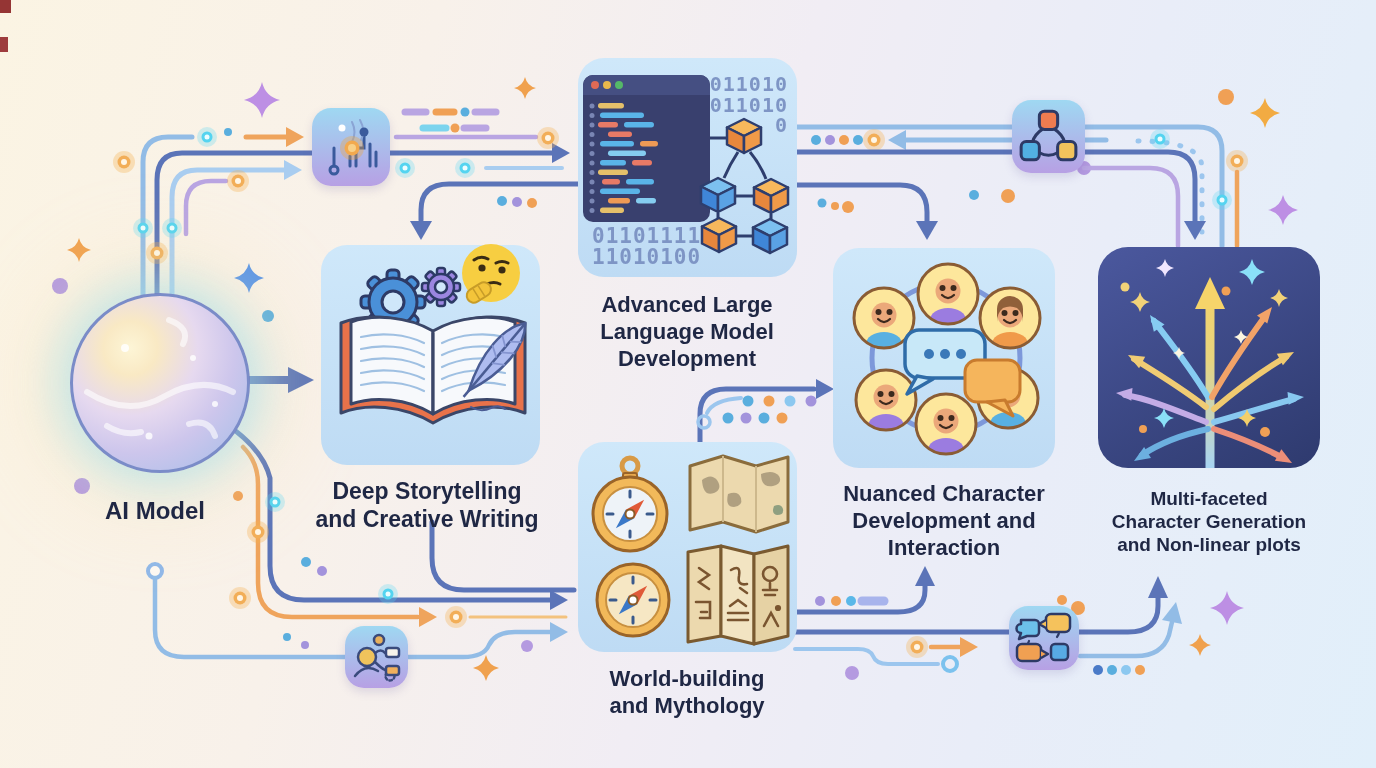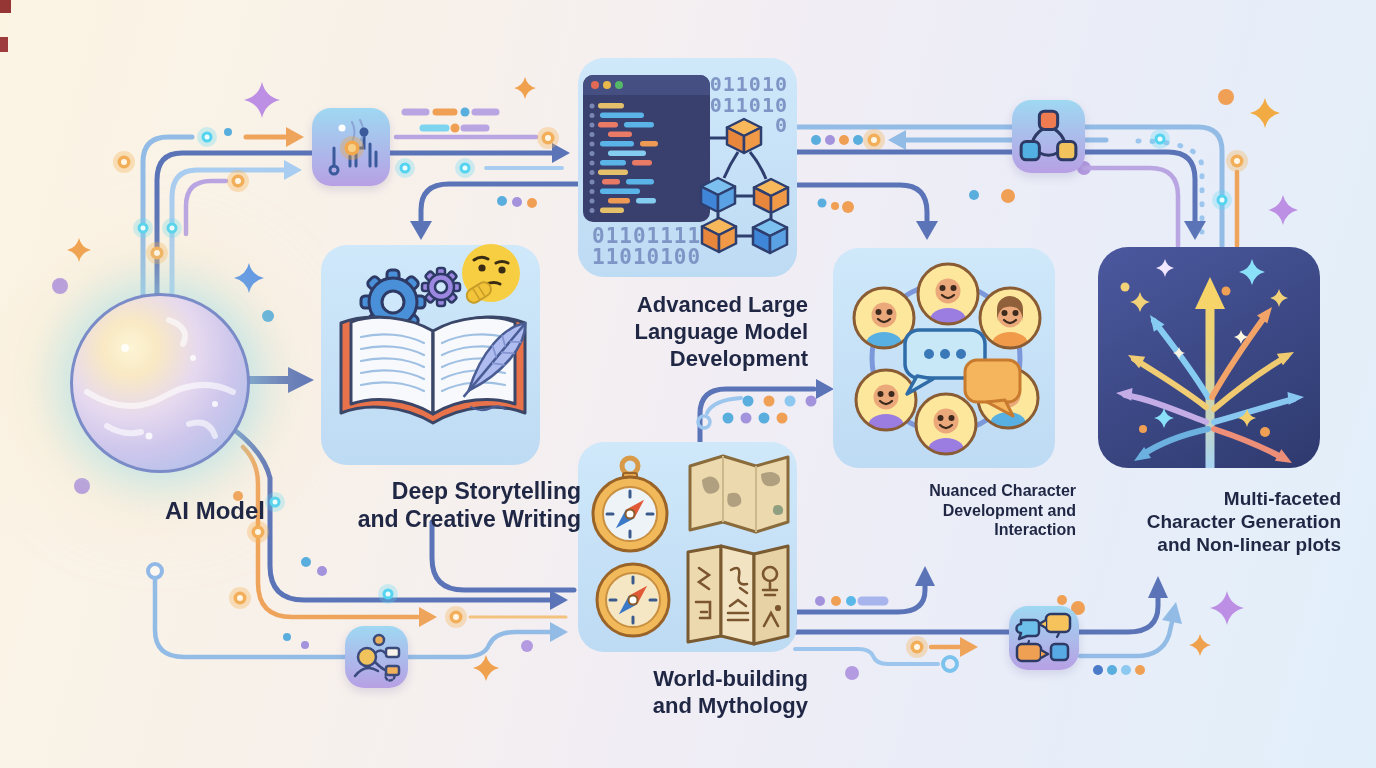--- a/index.html
+++ b/index.html
@@ -5,21 +5,21 @@
   html,body{margin:0;padding:0}
   #stage{position:relative;width:1376px;height:768px;overflow:hidden;
     background:linear-gradient(105deg,#fbf4e3 0%,#f8f1ea 28%,#f1edf4 52%,#e9edf8 74%,#e1effa 100%);
     font-family:"Liberation Sans",sans-serif;}
   #stage svg{display:block}
   .layer{position:absolute;left:0;top:0}
   .box{position:absolute;border-radius:26px;background:linear-gradient(180deg,#cfe8fa,#bedbf4)}
   #box-narrative{background:linear-gradient(150deg,#4b589e,#2e3a6e);border-radius:30px}
   .sicon{position:absolute;border-radius:19px;background:linear-gradient(180deg,#9fd8f2,#b7a0e4);
     box-shadow:0 4px 10px rgba(100,90,160,.18)}
-  .label{position:absolute;text-align:right;color:#1f2744;font-weight:bold;line-height:1.22}
+  .label{position:absolute;text-align:center;color:#1f2744;font-weight:bold;line-height:1.22}
   #sphere{position:absolute;left:70px;top:293px;width:174px;height:174px;border-radius:50%;
     border:3px solid #7a8cc8;
     background:radial-gradient(circle at 33% 30%,#fdf5d6 0%,#f9e9c4 16%,#e6d9ef 40%,#cdc6ec 62%,#b5c1ea 82%,#a9bce8 100%);
     box-shadow:0 0 40px 14px rgba(135,220,246,.45),0 0 85px 35px rgba(255,228,170,.28);}
   .artifact{position:absolute;opacity:.9}
 </style>
 </head>
 <body>
 
 <div id="stage">
@@ -628,34 +628,34 @@
       <path d="M37,14 l-7,4 7,4" fill="#f5c25c" stroke="#2d3a66" stroke-width="2.5" stroke-linejoin="round"></path>
       <rect x="8" y="38" width="24" height="17" rx="5" fill="#f0a052" stroke="#2d3a66" stroke-width="2.5"></rect>
       <path d="M32,44 l7,4 -7,4" fill="#f0a052" stroke="#2d3a66" stroke-width="2.5" stroke-linejoin="round"></path>
       <rect x="42" y="38" width="17" height="16" rx="4" fill="#58aae4" stroke="#2d3a66" stroke-width="2.5"></rect>
     </svg>
   </div>
 
   <div class="label" style="left:45px;top:496px;width:220px;font-size:24px">
     <div>AI Model</div>
   </div>
-  <div class="label" style="left:311px;top:477px;width:270px;font-size:23px">
+  <div class="label" style="left:292px;top:477px;width:270px;font-size:23px">
     <div>Deep Storytelling</div>
     <div>and Creative Writing</div>
   </div>
   <div class="label" style="left:566px;top:292px;width:242px;font-size:22px">
     <div>Advanced Large</div>
     <div>Language Model</div>
     <div>Development</div>
   </div>
   <div class="label" style="left:566px;top:666px;width:242px;font-size:22px">
     <div>World-building</div>
     <div>and Mythology</div>
   </div>
-  <div class="label" style="left:812px;top:481px;width:264px;font-size:16px">
+  <div class="label" style="left:812px;top:481px;width:264px;font-size:22px">
     <div>Nuanced Character</div>
     <div>Development and</div>
     <div>Interaction</div>
   </div>
   <div class="label" style="left:1077px;top:487px;width:264px;font-size:19px">
     <div>Multi-faceted</div>
     <div>Character Generation</div>
     <div>and Non-linear plots</div>
   </div>
 

